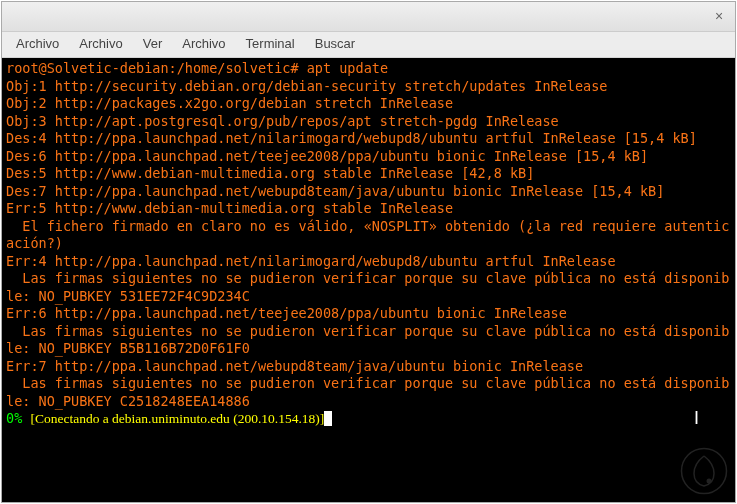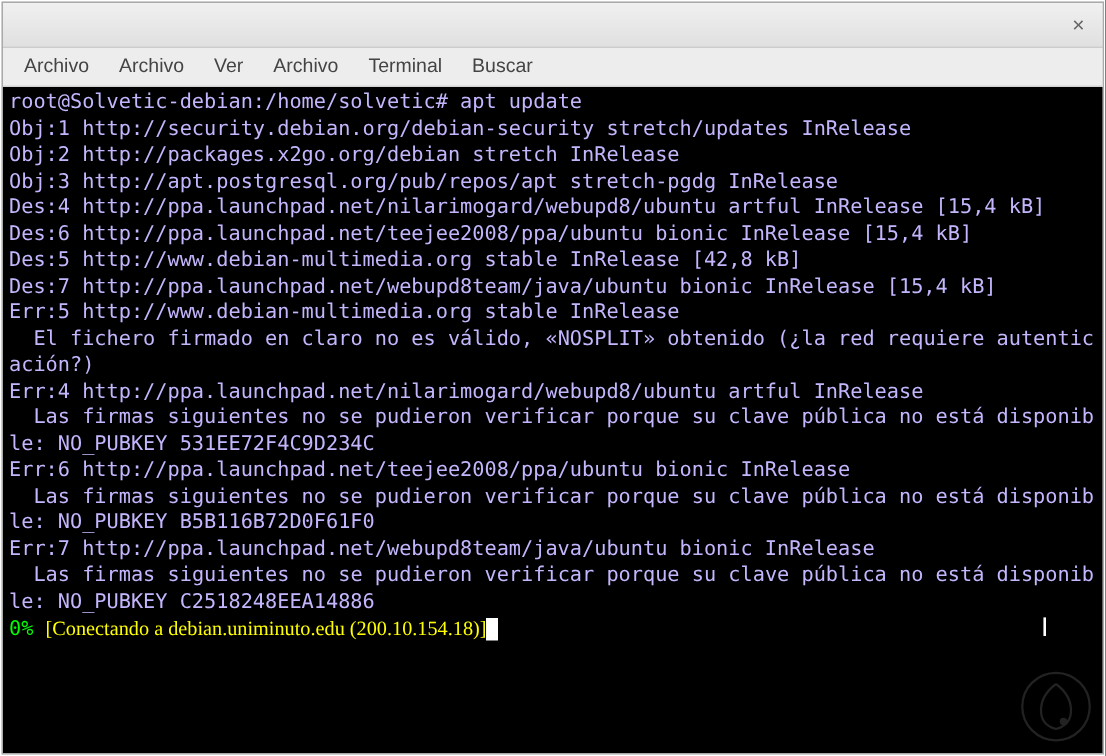--- a/index.html
+++ b/index.html
@@ -71,21 +71,21 @@
       height: calc(100% - 56px);
       overflow: hidden;
       white-space: pre-wrap;
       word-break: break-all;
     }
     .line {
       display: block;
     }
     .green { color: #00ff00; }
     .yellow { color: #ffff00; font-family: Liberation Serif, serif; }
-    .white { color: #c4b5fd; }
+    .white { color: #f97316; }
     .cursor {
       display: inline-block;
       width: 8px;
       height: 15px;
       background: #fff;
       vertical-align: text-bottom;
     }
     .watermark {
       position: absolute;
       bottom: 8px;

